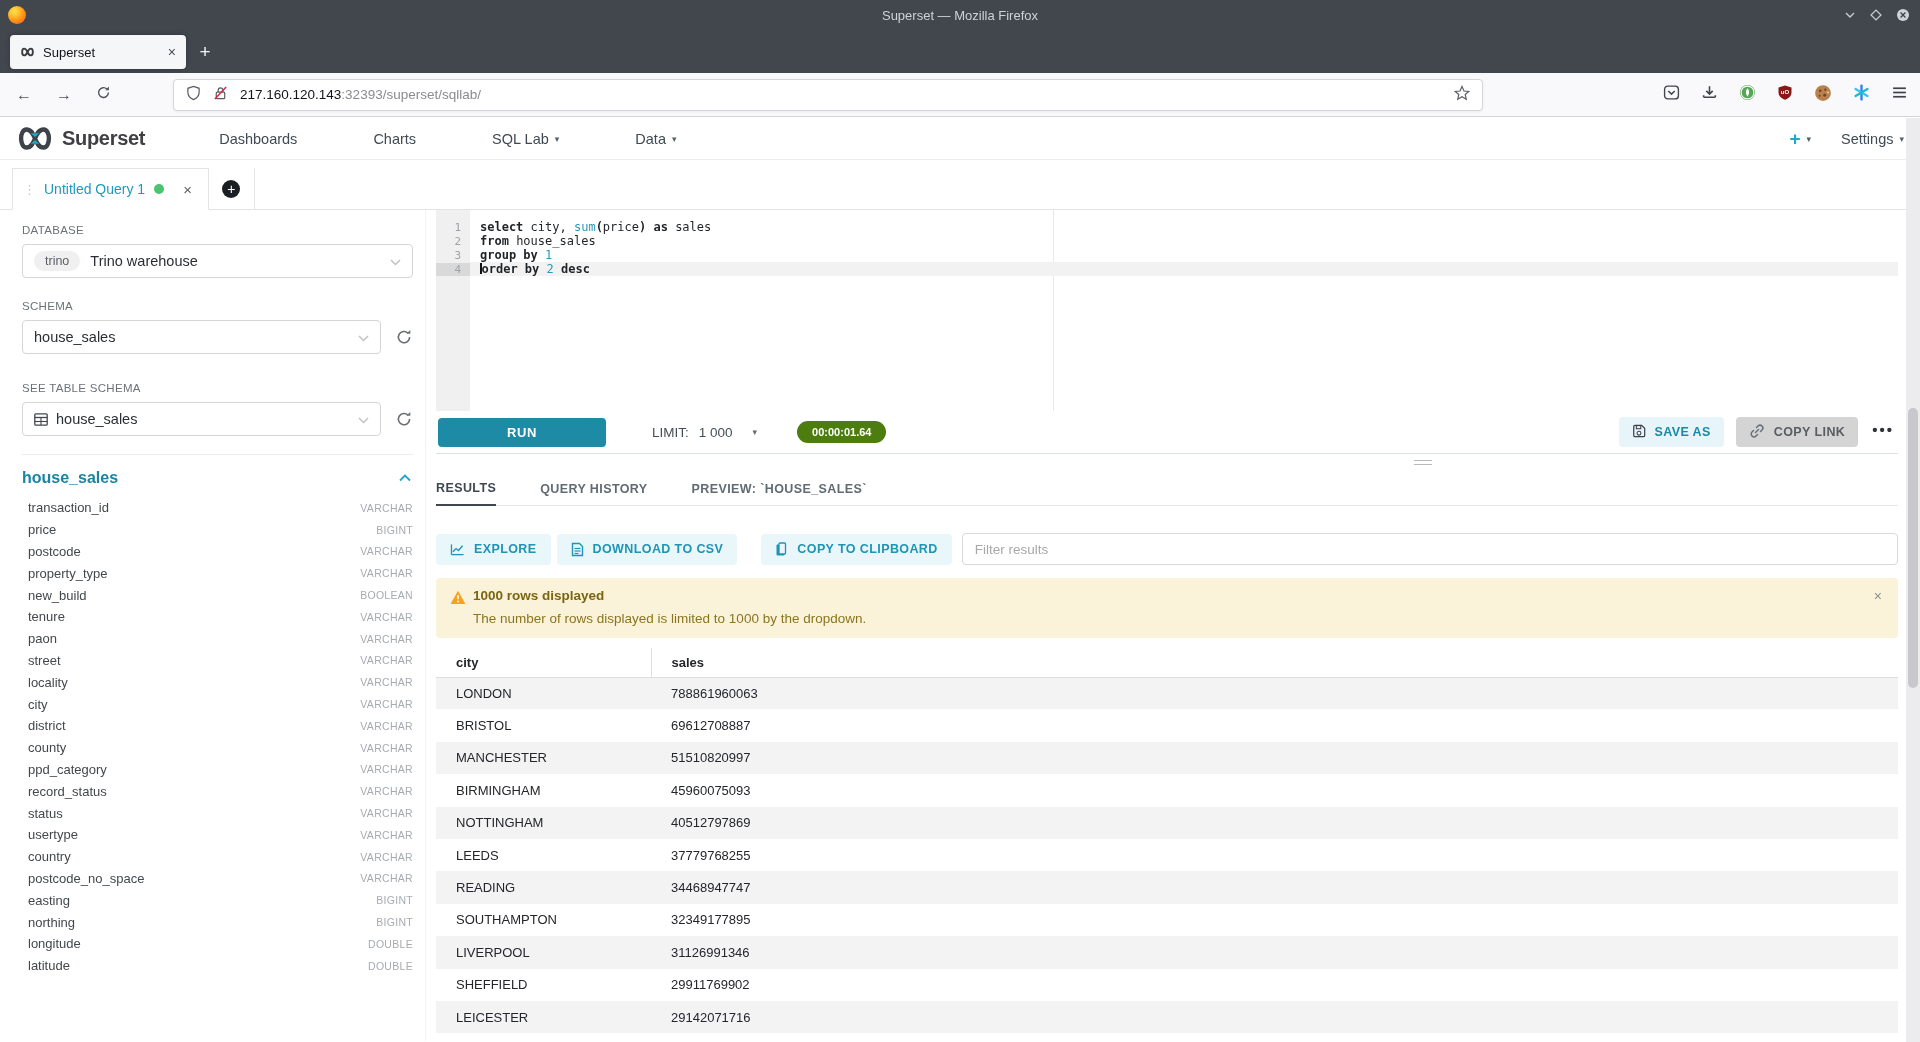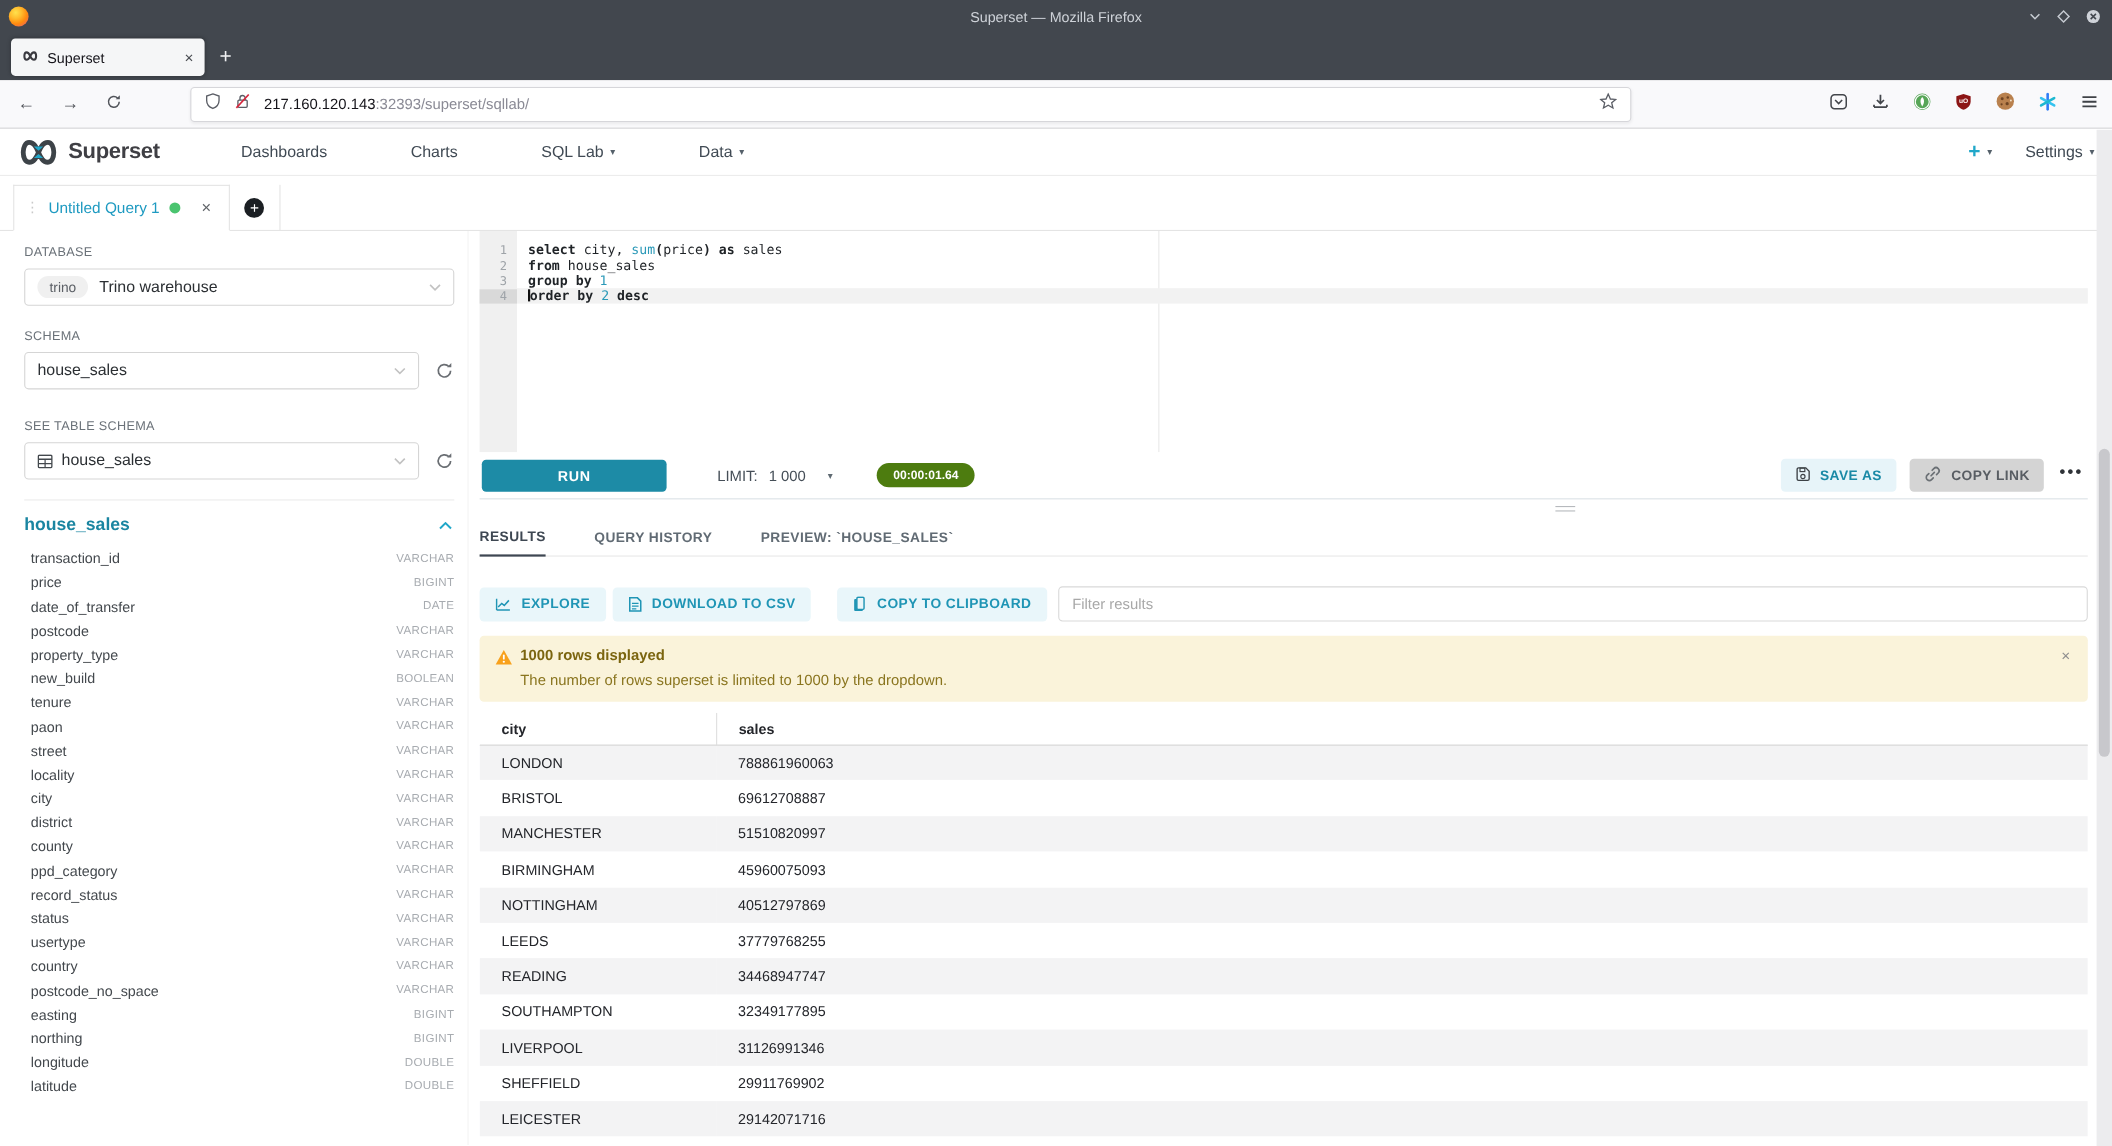--- a/index.html
+++ b/index.html
@@ -361,24 +361,20 @@
       <div>
           <div class="col-row">
             <span class="col-name">transaction_id</span>
             <span class="col-type">VARCHAR</span>
           </div>
           <div class="col-row">
             <span class="col-name">price</span>
             <span class="col-type">BIGINT</span>
           </div>
           <div class="col-row">
-            <span class="col-name">date_of_transfer</span>
-            <span class="col-type">DATE</span>
-          </div>
-          <div class="col-row">
             <span class="col-name">postcode</span>
             <span class="col-type">VARCHAR</span>
           </div>
           <div class="col-row">
             <span class="col-name">property_type</span>
             <span class="col-type">VARCHAR</span>
           </div>
           <div class="col-row">
             <span class="col-name">new_build</span>
             <span class="col-type">BOOLEAN</span>
@@ -555,21 +551,21 @@
       </div>
 
       <div class="alert">
         <span class="alert-icon"><svg width="16" height="15" viewBox="0 0 16 15">
               <path d="M8 0.8 L15.4 14 H0.6 Z" fill="#f8a11c"></path>
               <rect x="7.2" y="5" width="1.6" height="4.6" rx="0.8" fill="#fff"></rect>
               <circle cx="8" cy="11.6" r="1" fill="#fff"></circle>
             </svg></span>
         <div class="alert-body">
           <div class="alert-title">1000 rows displayed</div>
-          <div class="alert-text">The number of rows superset is limited to 1000 by the dropdown.</div>
+          <div class="alert-text">The number of rows displayed is limited to 1000 by the dropdown.</div>
         </div>
         <span class="alert-close">×</span>
       </div>
 
       <div class="results">
         <table>
           <thead>
               <tr>
                 <th>city</th>
                 <th>sales</th>

